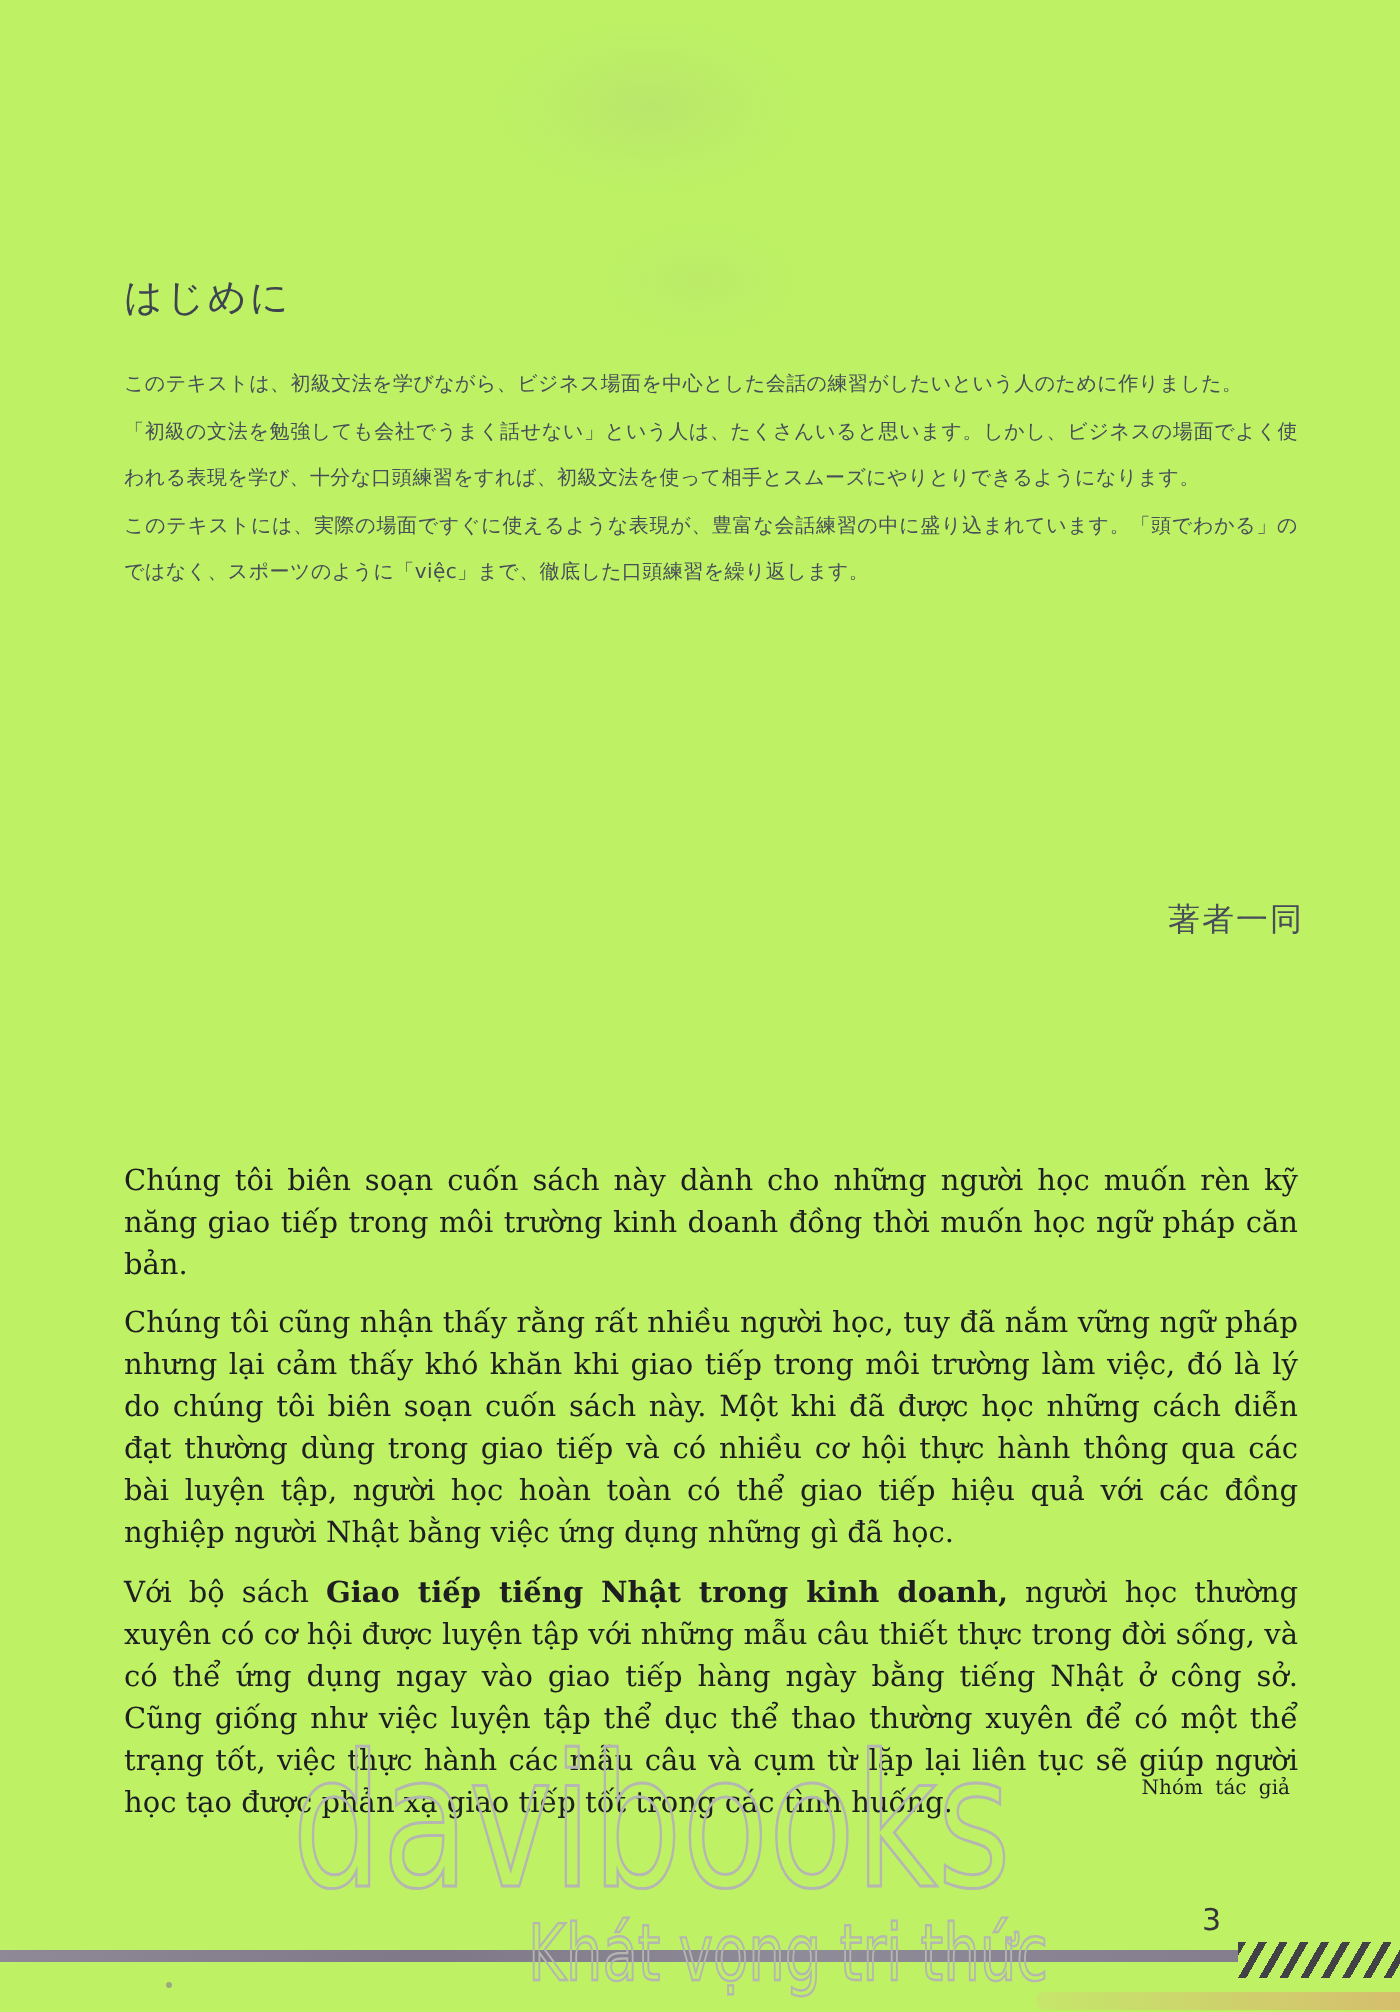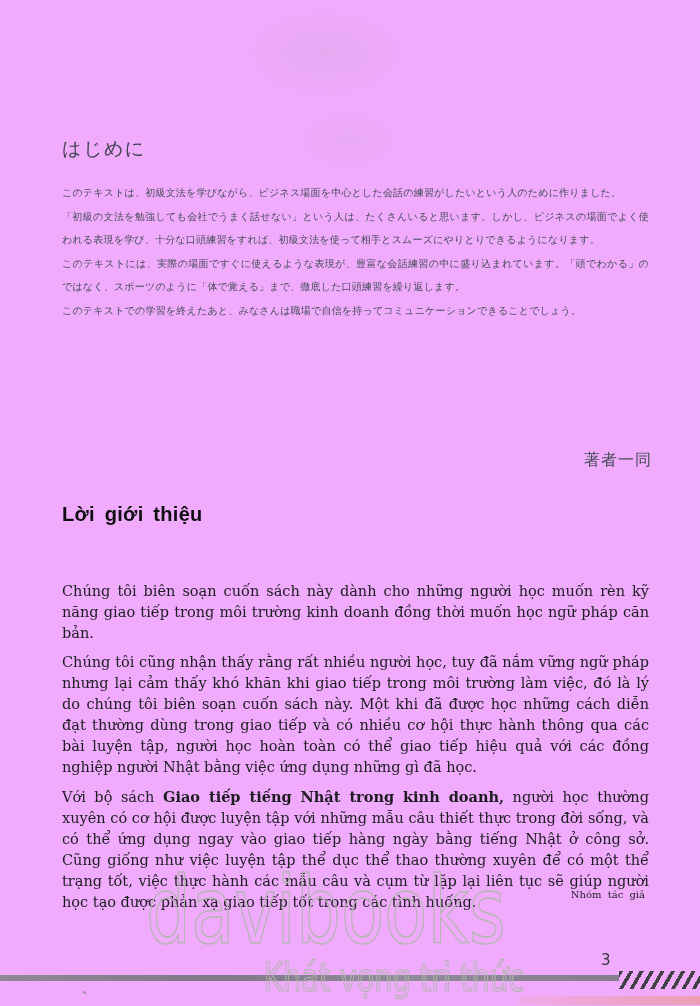--- a/index.html
+++ b/index.html
@@ -1,18 +1,18 @@
 <!DOCTYPE html>
 <html><head>
 <meta charset="utf-8">
 <style>
   html,body{margin:0;padding:0;background:#e8e8e6;}
   #page{
     position:relative;width:700px;height:1006px;margin:0 auto;
-    background:#f0abfc;overflow:hidden;
+    background:#bef264;overflow:hidden;
     font-family:"DejaVu Sans","Liberation Sans",sans-serif;
   }
   
   #jp-title{
     position:absolute;left:62px;top:136px;
     font-size:19px;letter-spacing:1.5px;color:#3e4450;
   }
   #jp-body{
     position:absolute;left:62px;top:181px;width:587px;
     font-size:10px;line-height:23.5px;letter-spacing:0.2px;
@@ -83,27 +83,25 @@
 <div id="page">
 
   <div id="smudge1" class="smudge"></div>
   <div id="smudge2" class="smudge"></div>
 
   <div id="jp-title">はじめに</div>
 
   <div id="jp-body">
     <p>このテキストは、初級文法を学びながら、ビジネス場面を中心とした会話の練習がしたいという人のために作りました。</p>
     <p>「初級の文法を勉強しても会社でうまく話せない」という人は、たくさんいると思います。しかし、ビジネスの場面でよく使われる表現を学び、十分な口頭練習をすれば、初級文法を使って相手とスムーズにやりとりできるようになります。</p>
-    <p>このテキストには、実際の場面ですぐに使えるような表現が、豊富な会話練習の中に盛り込まれています。「頭でわかる」のではなく、スポーツのように「体で覚える」まで、徹底した口頭練習を繰り返します。</p>
-    <p>このテキストでの学習を終えたあと、みなさんは職場で自信を持ってコミュニケーションできることでしょう。</p>
+    <p>このテキストには、実際の場面ですぐに使えるような表現が、豊富な会話練習の中に盛り込まれています。「頭でわかる」のではなく、スポーツのように「việc」まで、徹底した口頭練習を繰り返します。</p>
   </div>
 
   <div id="jp-sign">著者一同</div>
 
-  <div id="vn-title">Lời giới thiệu</div>
 
   <div id="vn-body">
     <p>Chúng tôi biên soạn cuốn sách này dành cho những người học muốn rèn kỹ năng giao tiếp trong môi trường kinh doanh đồng thời muốn học ngữ pháp căn bản.</p>
     <p>Chúng tôi cũng nhận thấy rằng rất nhiều người học, tuy đã nắm vững ngữ pháp nhưng lại cảm thấy khó khăn khi giao tiếp trong môi trường làm việc, đó là lý do chúng tôi biên soạn cuốn sách này. Một khi đã được học những cách diễn đạt thường dùng trong giao tiếp và có nhiều cơ hội thực hành thông qua các bài luyện tập, người học hoàn toàn có thể giao tiếp hiệu quả với các đồng nghiệp người Nhật bằng việc ứng dụng những gì đã học.</p>
     <p><span>Với bộ sách </span><span class="book-title">Giao tiếp tiếng Nhật trong kinh doanh,</span><span> người học thường xuyên có cơ hội được luyện tập với những mẫu câu thiết thực trong đời sống, và có thể ứng dụng ngay vào giao tiếp hàng ngày bằng tiếng Nhật ở công sở. Cũng giống như việc luyện tập thể dục thể thao thường xuyên để có một thể trạng tốt, việc thực hành các mẫu câu và cụm từ lặp lại liên tục sẽ giúp người học tạo được phản xạ giao tiếp tốt trong các tình huống.</span></p>
   </div>
 
   <div id="vn-sign">Nhóm tác giả</div>
 
   <div id="wm-logo" class="wm">davibooks</div>

